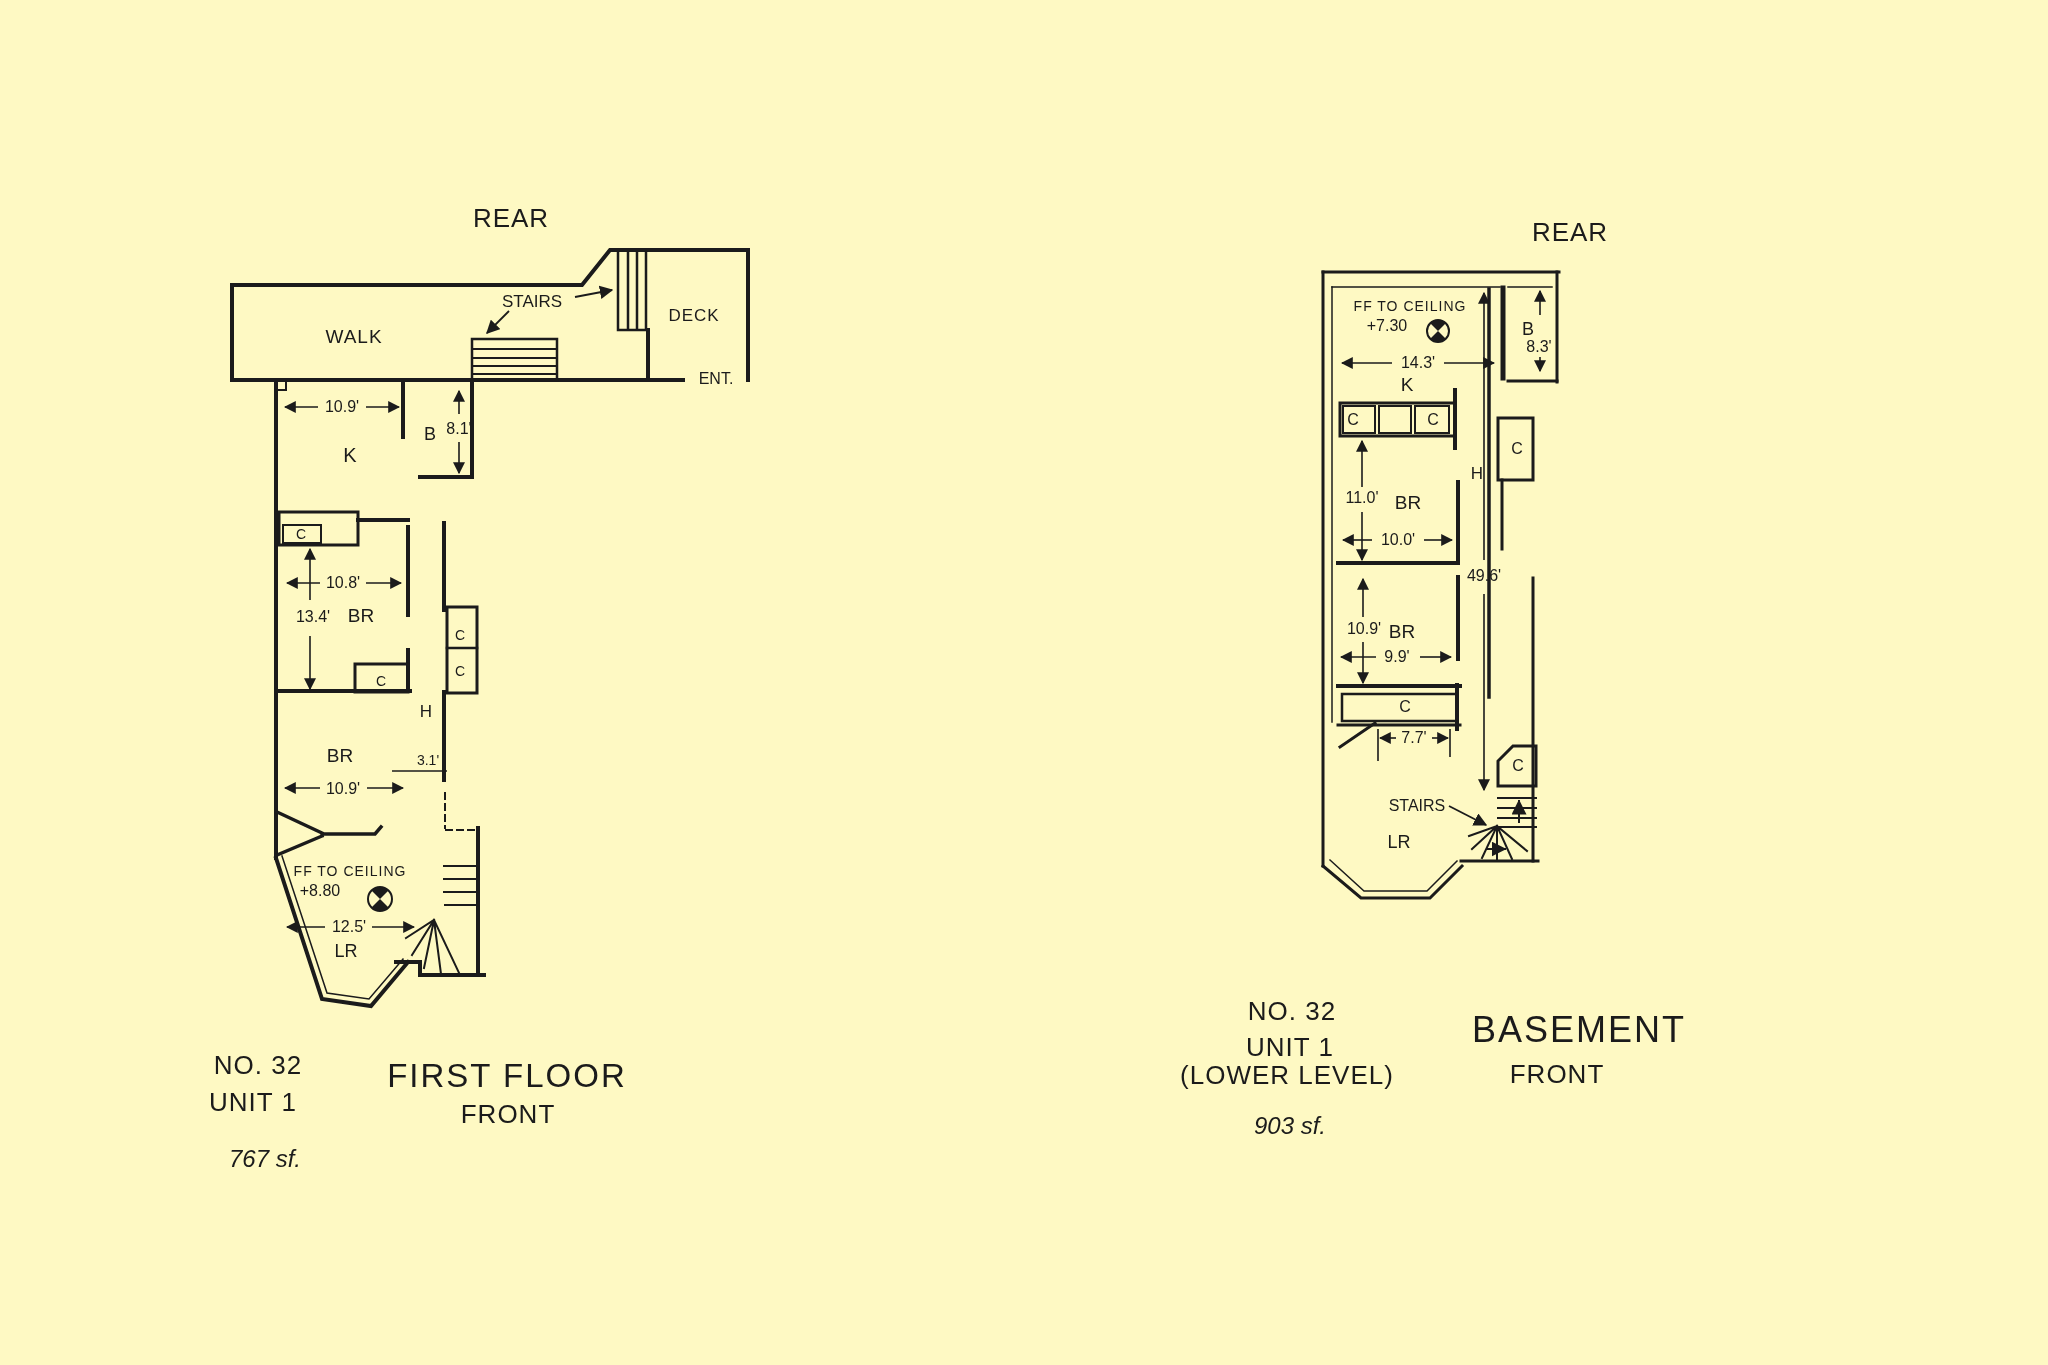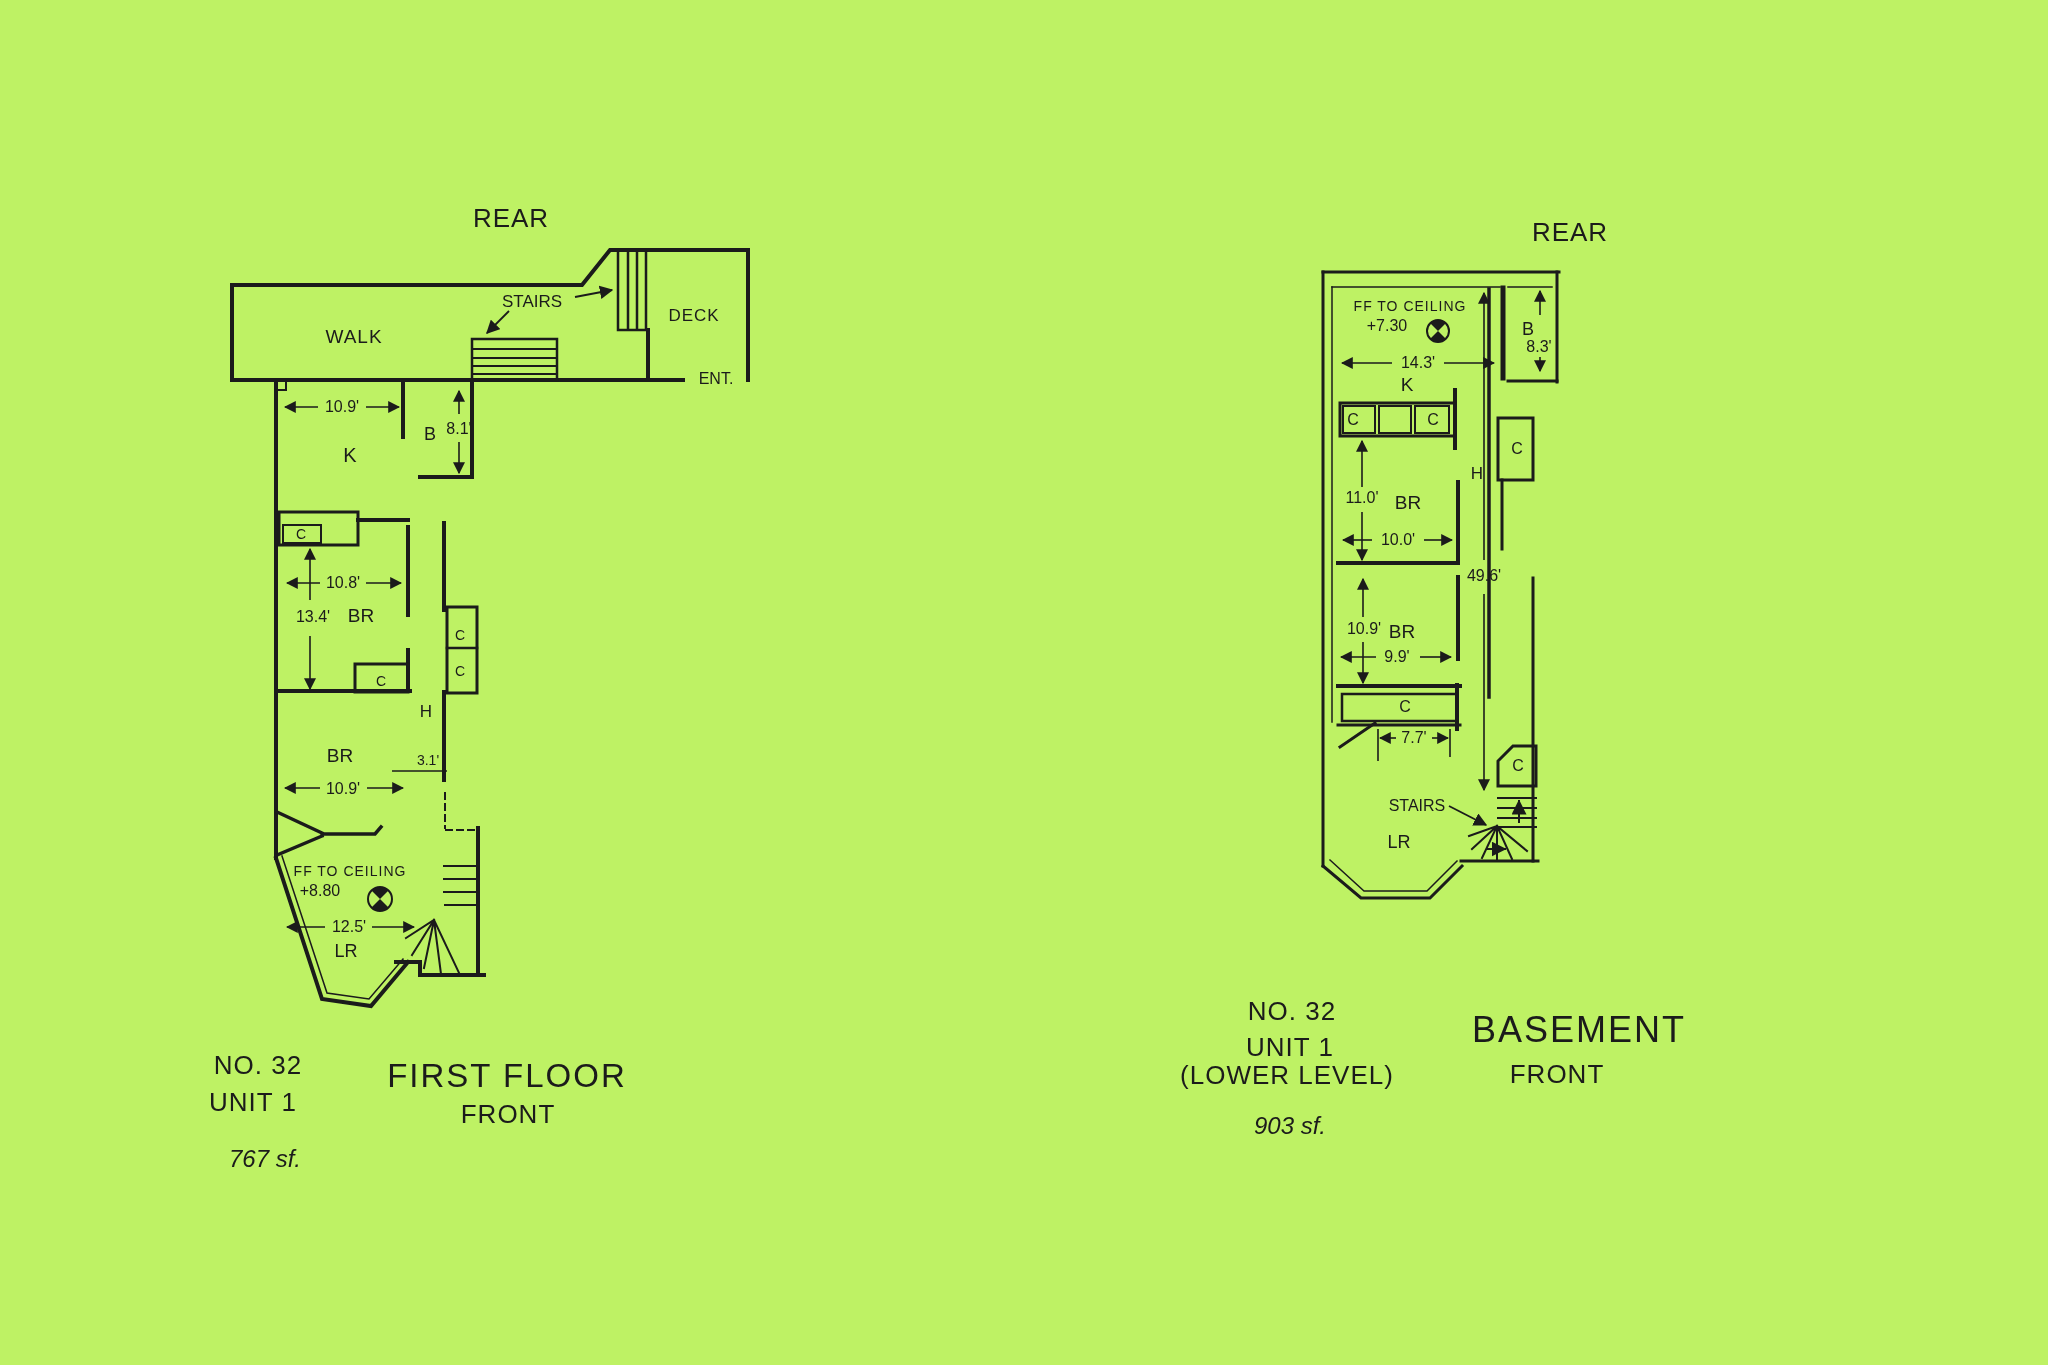--- a/index.html
+++ b/index.html
@@ -1,17 +1,17 @@
 <!DOCTYPE html>
 <html><head>
 <meta charset="utf-8">
 <title>Floor Plan</title>
 <style>
   html,body{margin:0;padding:0;background:#ffffff;}
-  .page{position:relative;width:2048px;height:1365px;background:#bef264;overflow:hidden;
+  .page{position:relative;width:2048px;height:1365px;background:#fef9c3;overflow:hidden;
         font-family:"Liberation Sans", sans-serif;}
   svg{position:absolute;inset:0;}
   svg text{fill:#1b1b1b;font-family:"Liberation Sans", sans-serif;}
   .wall{stroke:#1b1b1b;fill:none;stroke-linecap:square;}
   .w5{stroke-width:5;} .w4{stroke-width:4;} .w35{stroke-width:3.5;} .w3{stroke-width:3;}
   .w25{stroke-width:2.5;} .w2{stroke-width:2;} .w15{stroke-width:1.5;}
   .dim{stroke:#1b1b1b;stroke-width:1.6;fill:none;}
   .leader{stroke:#1b1b1b;stroke-width:1.8;fill:none;}
   .dash{stroke-dasharray:6 5;}
   .t-room{font-size:19px;}

